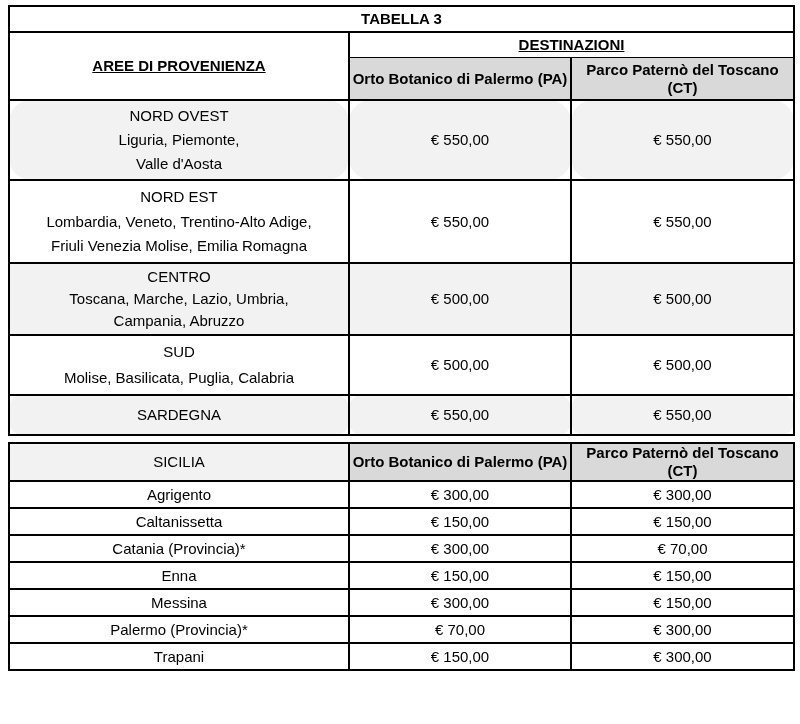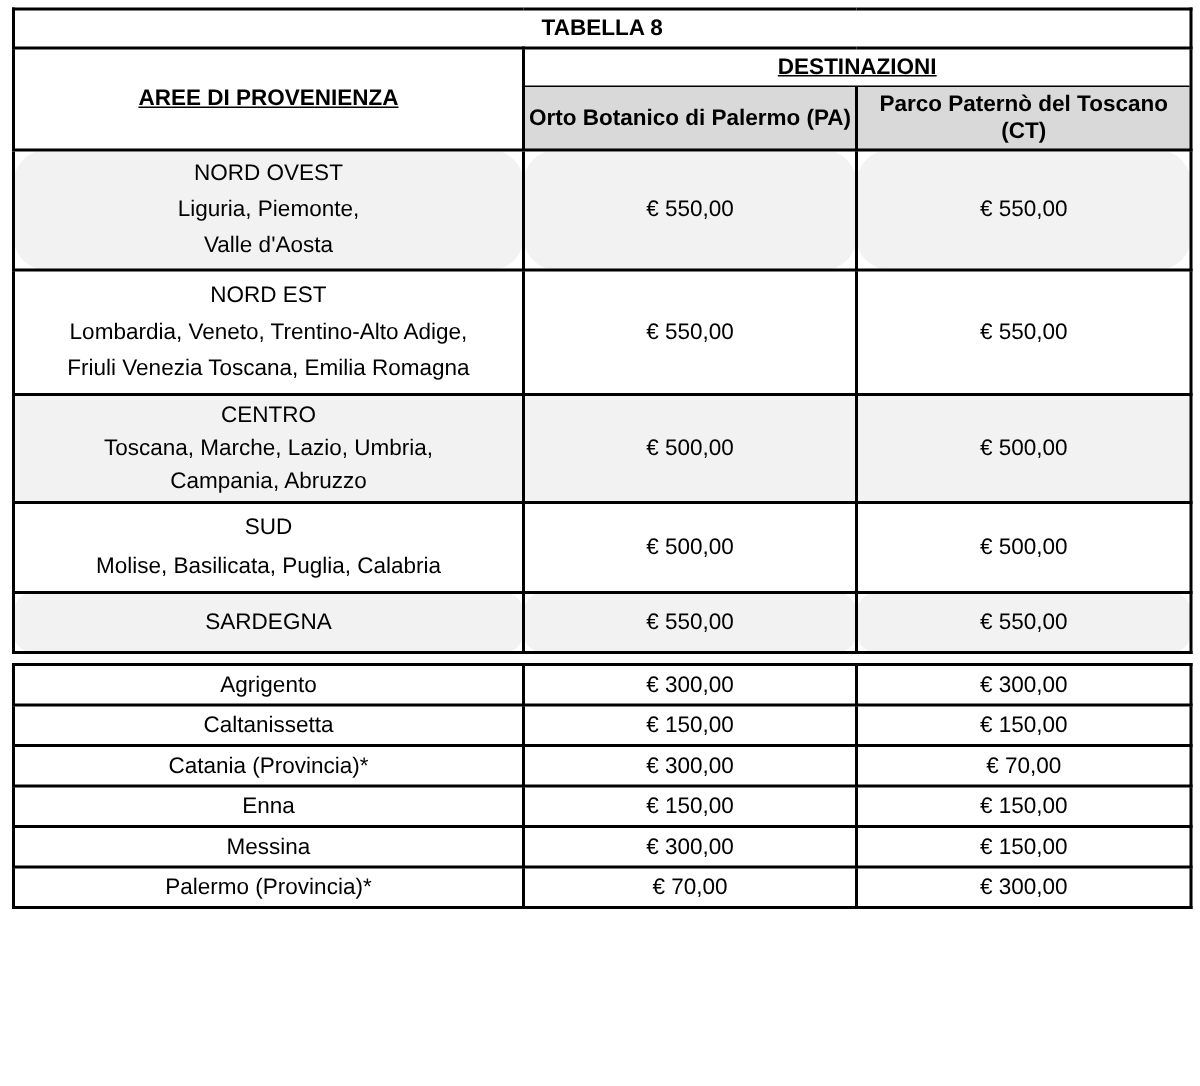--- a/index.html
+++ b/index.html
@@ -77,21 +77,21 @@
 
   <table class="t1">
     <colgroup>
         <col class="c1">
         <col class="c2">
         <col class="c3">
       </colgroup>
 
     <tbody>
         <tr class="title-row">
-      <td colspan="3">TABELLA 8</td>
+      <td colspan="3">TABELLA 3</td>
     </tr>
 
     <tr class="dest-row">
       <td rowspan="2" class="areas-cell">AREE DI PROVENIENZA</td>
       <td colspan="2">DESTINAZIONI</td>
     </tr>
 
     <tr class="subhead-row">
       <td>Orto Botanico di Palermo (PA)</td>
       <td>Parco Paternò del Toscano (CT)</td>
@@ -107,21 +107,21 @@
       </td>
       <td>€ 550,00</td>
       <td>€ 550,00</td>
     </tr>
 
     <tr class="r1 plain">
       <td>
         <div class="area-flex">
           <div>NORD EST</div>
           <div>Lombardia, Veneto, Trentino-Alto Adige,</div>
-          <div>Friuli Venezia Toscana, Emilia Romagna</div>
+          <div>Friuli Venezia Molise, Emilia Romagna</div>
         </div>
       </td>
       <td>€ 550,00</td>
       <td>€ 550,00</td>
     </tr>
 
     <tr class="r2 shaded">
       <td>
         <div class="area-flex">
           <div>CENTRO</div>
@@ -157,20 +157,25 @@
     </table>
 
   <table class="t2">
     <colgroup>
         <col class="c1">
         <col class="c2">
         <col class="c3">
       </colgroup>
 
     <tbody>
+        <tr class="t2-head">
+      <td class="region-cell">SICILIA</td>
+      <td class="dest-cell">Orto Botanico di Palermo (PA)</td>
+      <td class="dest-cell">Parco Paternò del Toscano (CT)</td>
+    </tr>
 
     <tr class="data">
       <td>Agrigento</td>
       <td>€ 300,00</td>
       <td>€ 300,00</td>
     </tr>
     <tr class="data">
       <td>Caltanissetta</td>
       <td>€ 150,00</td>
       <td>€ 150,00</td>
@@ -188,16 +193,21 @@
     <tr class="data">
       <td>Messina</td>
       <td>€ 300,00</td>
       <td>€ 150,00</td>
     </tr>
     <tr class="data">
       <td>Palermo (Provincia)*</td>
       <td>€ 70,00</td>
       <td>€ 300,00</td>
     </tr>
+    <tr class="data">
+      <td>Trapani</td>
+      <td>€ 150,00</td>
+      <td>€ 300,00</td>
+    </tr>
   </tbody>
     </table>
 
 </div>
 
 </body></html>

